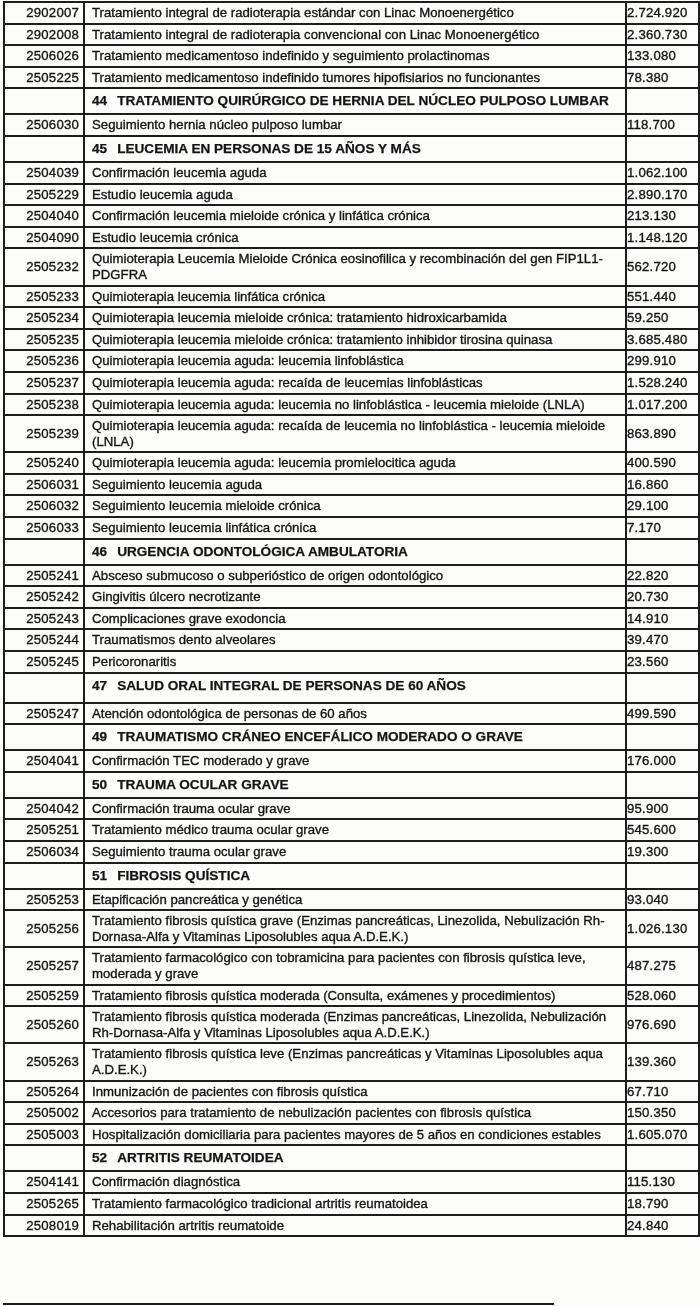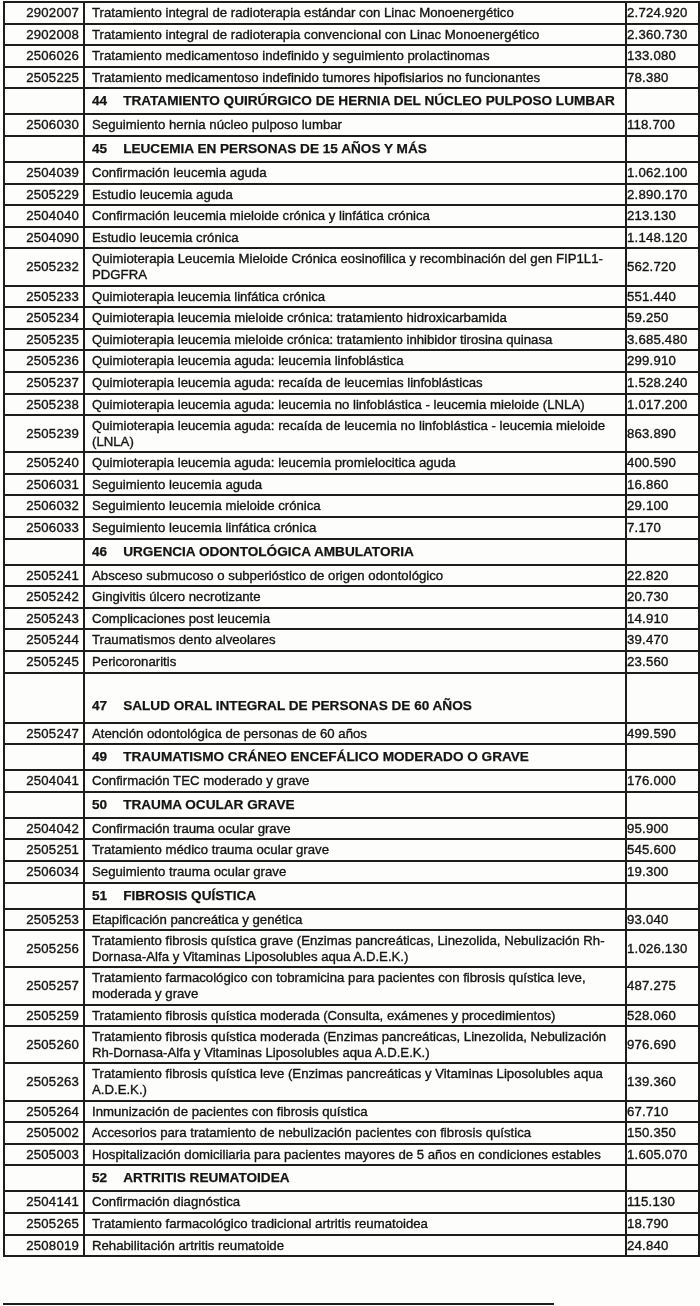--- a/index.html
+++ b/index.html
@@ -52,21 +52,21 @@
   tr.section td {
     padding-top: 4px;
     padding-bottom: 4px;
   }
   tr.section td.desc {
     font-weight: 700;
     font-size: 13.6px;
     line-height: 16px;
     -webkit-text-stroke: 0.25px #141414;
   }
-  tr.section .sec-num { margin-right: 16px; }
+  tr.section .sec-num { margin-right: 10px; }
   
   .bottom-sliver {
     position: absolute;
     left: 3px; right: 2px;
     bottom: 0; height: 4px;
     border-top: 2px solid #1d1d1d;
     background: #fdfdfc;
   }
 </style>
 </head>
@@ -205,36 +205,36 @@
           <td class="desc">Absceso submucoso o subperióstico de origen odontológico</td>
           <td class="value">22.820</td>
         </tr>
         <tr>
           <td class="code">2505242</td>
           <td class="desc">Gingivitis úlcero necrotizante</td>
           <td class="value">20.730</td>
         </tr>
         <tr>
           <td class="code">2505243</td>
-          <td class="desc">Complicaciones post leucemia</td>
+          <td class="desc">Complicaciones grave exodoncia</td>
           <td class="value">14.910</td>
         </tr>
         <tr>
           <td class="code">2505244</td>
           <td class="desc">Traumatismos dento alveolares</td>
           <td class="value">39.470</td>
         </tr>
         <tr>
           <td class="code">2505245</td>
           <td class="desc">Pericoronaritis</td>
           <td class="value">23.560</td>
         </tr>
         <tr class="section">
           <td class="code"></td>
-          <td class="desc" style="padding-top: 24px; padding-bottom: 8px; border-radius: 13px;"><span class="sec-num">47</span><span>SALUD ORAL INTEGRAL DE PERSONAS DE 60 AÑOS</span></td>
+          <td class="desc" style="padding-top: 4px; padding-bottom: 8px; border-radius: 13px;"><span class="sec-num">47</span><span>SALUD ORAL INTEGRAL DE PERSONAS DE 60 AÑOS</span></td>
           <td class="value"></td>
         </tr>
         <tr>
           <td class="code">2505247</td>
           <td class="desc">Atención odontológica de personas de 60 años</td>
           <td class="value">499.590</td>
         </tr>
         <tr class="section">
           <td class="code"></td>
           <td class="desc"><span class="sec-num">49</span><span>TRAUMATISMO CRÁNEO ENCEFÁLICO MODERADO O GRAVE</span></td>

